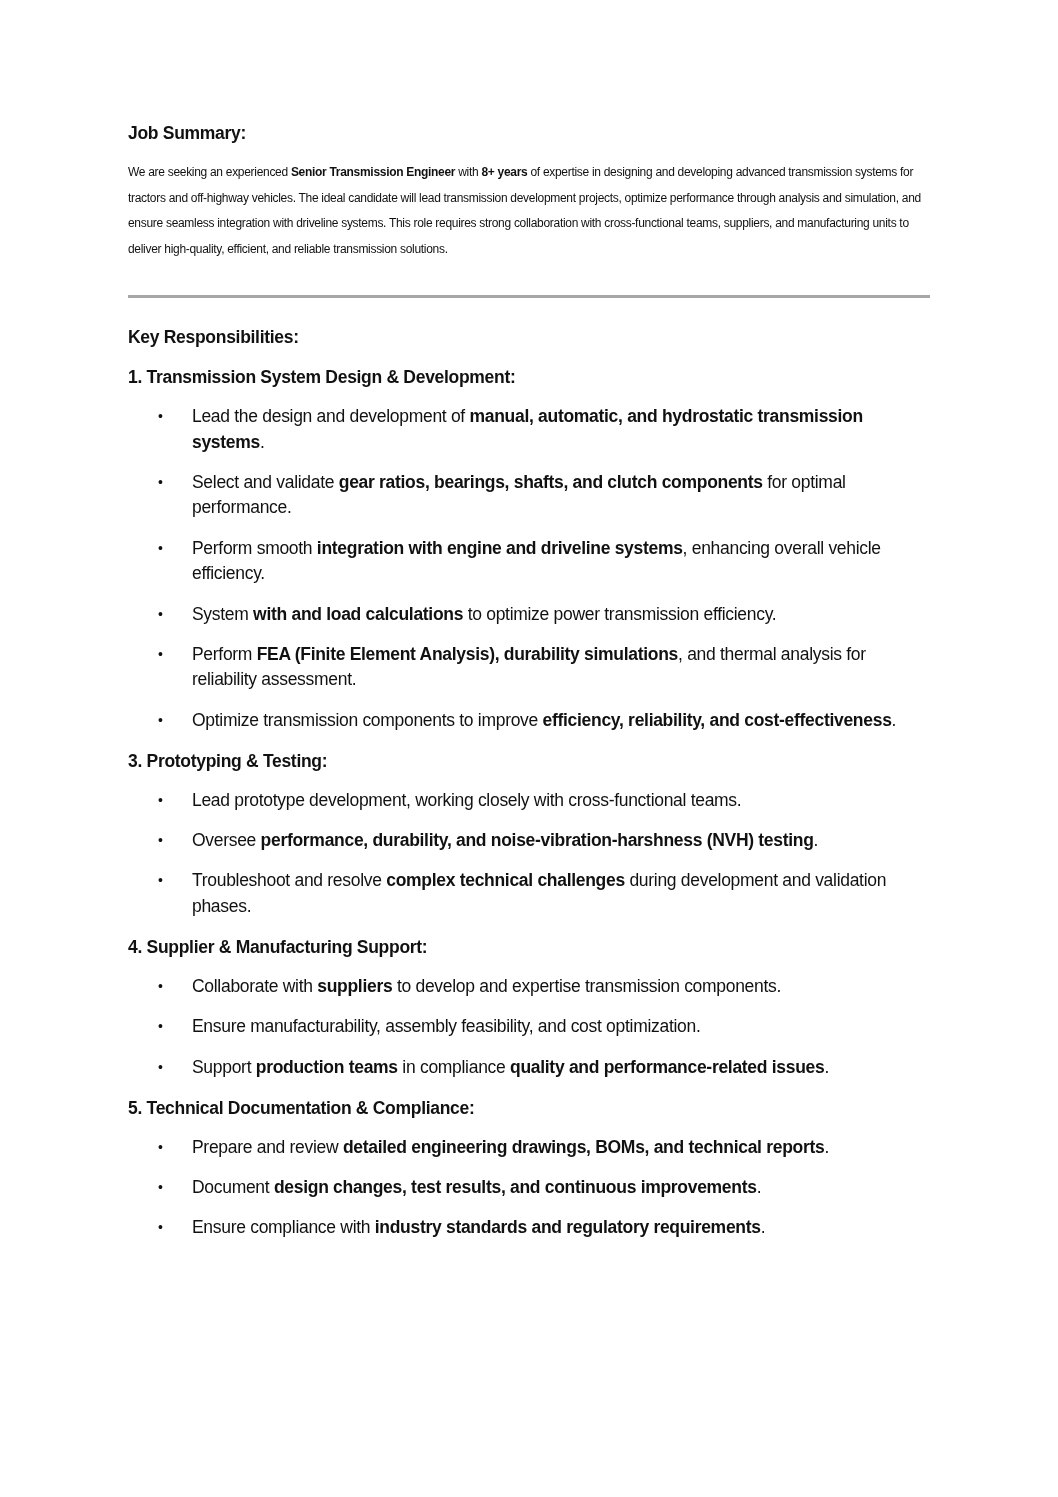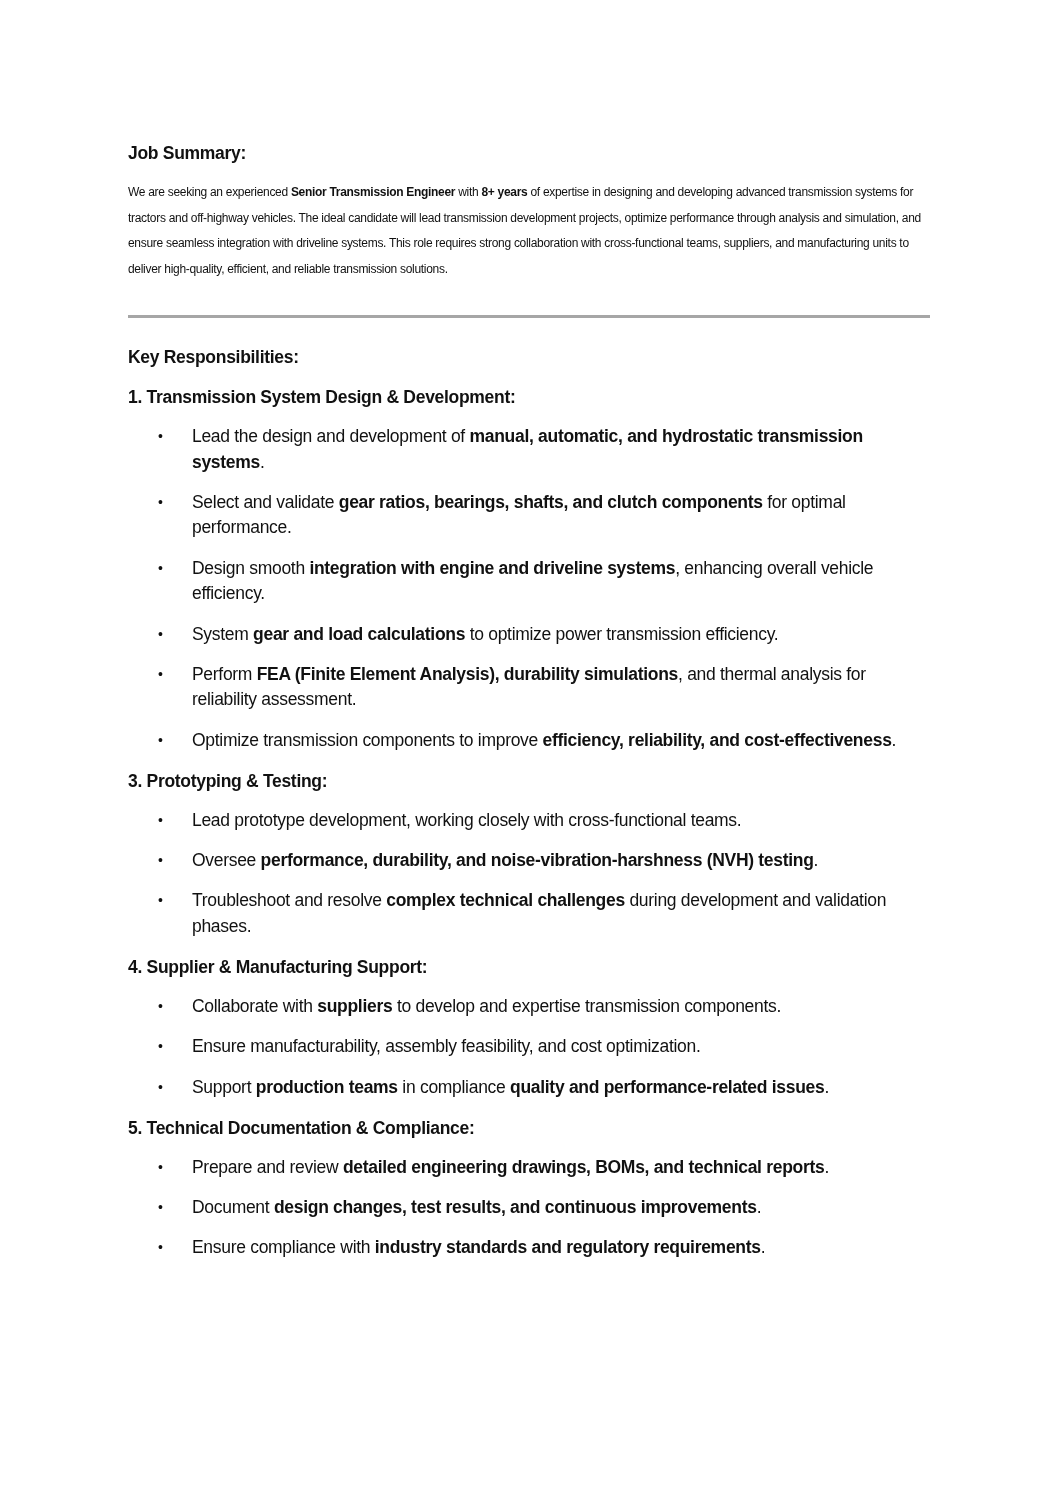--- a/index.html
+++ b/index.html
@@ -1,18 +1,18 @@
 <!DOCTYPE html>
 <html><head>
 <meta charset="utf-8">
 <style>
   html, body { margin: 0; padding: 0; background: #ffffff; }
   body { width: 1058px; height: 1497px; position: relative; overflow: hidden;
          font-family: "Liberation Sans", sans-serif; color: #111111; }
-  .page { position: absolute; left: 128px; top: 140px; width: 802px; }
+  .page { position: absolute; left: 128px; top: 120px; width: 802px; }
   .h { font-weight: bold; font-size: 17.5px; line-height: 26px; margin: 0; letter-spacing: -0.3px; }
   .p { font-size: 12px; line-height: 25.7px; margin: 0; letter-spacing: -0.3px; }
   b { font-weight: bold; }
   .rule { height: 3px; background: #a6a6a6; margin-top: 32px; margin-bottom: 26px; }
   .sec { margin-top: 14px; }
   ul { list-style: none; margin: 14px 0 0 0; padding: 0; }
   li { position: relative; padding-left: 64px; font-size: 17.5px; line-height: 25.7px;
        letter-spacing: -0.3px; margin-bottom: 14.5px; }
   li .bullet { position: absolute; left: 30px; top: 0; font-size: 14px; }
 </style>
@@ -22,24 +22,24 @@
 <div class="page">
   <p class="h">Job Summary:</p>
   <p class="p" id="summary-text" style="margin-top:14px;"><span>We are seeking an experienced </span><b>Senior Transmission Engineer</b><span> with </span><b>8+ years</b><span> of expertise in designing and developing advanced transmission systems for tractors and off-highway vehicles. The ideal candidate will lead transmission development projects, optimize performance through analysis and simulation, and ensure seamless integration with driveline systems. This role requires strong collaboration with cross-functional teams, suppliers, and manufacturing units to deliver high-quality, efficient, and reliable transmission solutions.</span></p>
   <div class="rule"></div>
   <p class="h">Key Responsibilities:</p>
   <div id="sections">
       <p class="h sec">1. Transmission System Design &amp; Development:</p>
       <ul>
         <li><span class="bullet">•</span><span>Lead the design and development of </span><b>manual, automatic, and hydrostatic transmission systems</b><span>.</span></li>
         <li><span class="bullet">•</span><span>Select and validate </span><b>gear ratios, bearings, shafts, and clutch components</b><span> for optimal performance.</span></li>
-        <li><span class="bullet">•</span><span>Design smooth </span><b>integration with engine and driveline systems</b><span>, enhancing overall vehicle efficiency.</span></li>
+        <li><span class="bullet">•</span><span>Perform smooth </span><b>integration with engine and driveline systems</b><span>, enhancing overall vehicle efficiency.</span></li>
       </ul>
       <ul>
-        <li><span class="bullet">•</span><span>System </span><b>gear and load calculations</b><span> to optimize power transmission efficiency.</span></li>
+        <li><span class="bullet">•</span><span>System </span><b>with and load calculations</b><span> to optimize power transmission efficiency.</span></li>
         <li><span class="bullet">•</span><span>Perform </span><b>FEA (Finite Element Analysis), durability simulations</b><span>, and thermal analysis for reliability assessment.</span></li>
         <li><span class="bullet">•</span><span>Optimize transmission components to improve </span><b>efficiency, reliability, and cost-effectiveness</b><span>.</span></li>
       </ul>
       <p class="h sec">3. Prototyping &amp; Testing:</p>
       <ul>
         <li><span class="bullet">•</span><span>Lead prototype development, working closely with cross-functional teams.</span></li>
         <li><span class="bullet">•</span><span>Oversee </span><b>performance, durability, and noise-vibration-harshness (NVH) testing</b><span>.</span></li>
         <li><span class="bullet">•</span><span>Troubleshoot and resolve </span><b>complex technical challenges</b><span> during development and validation phases.</span></li>
       </ul>
       <p class="h sec">4. Supplier &amp; Manufacturing Support:</p>

